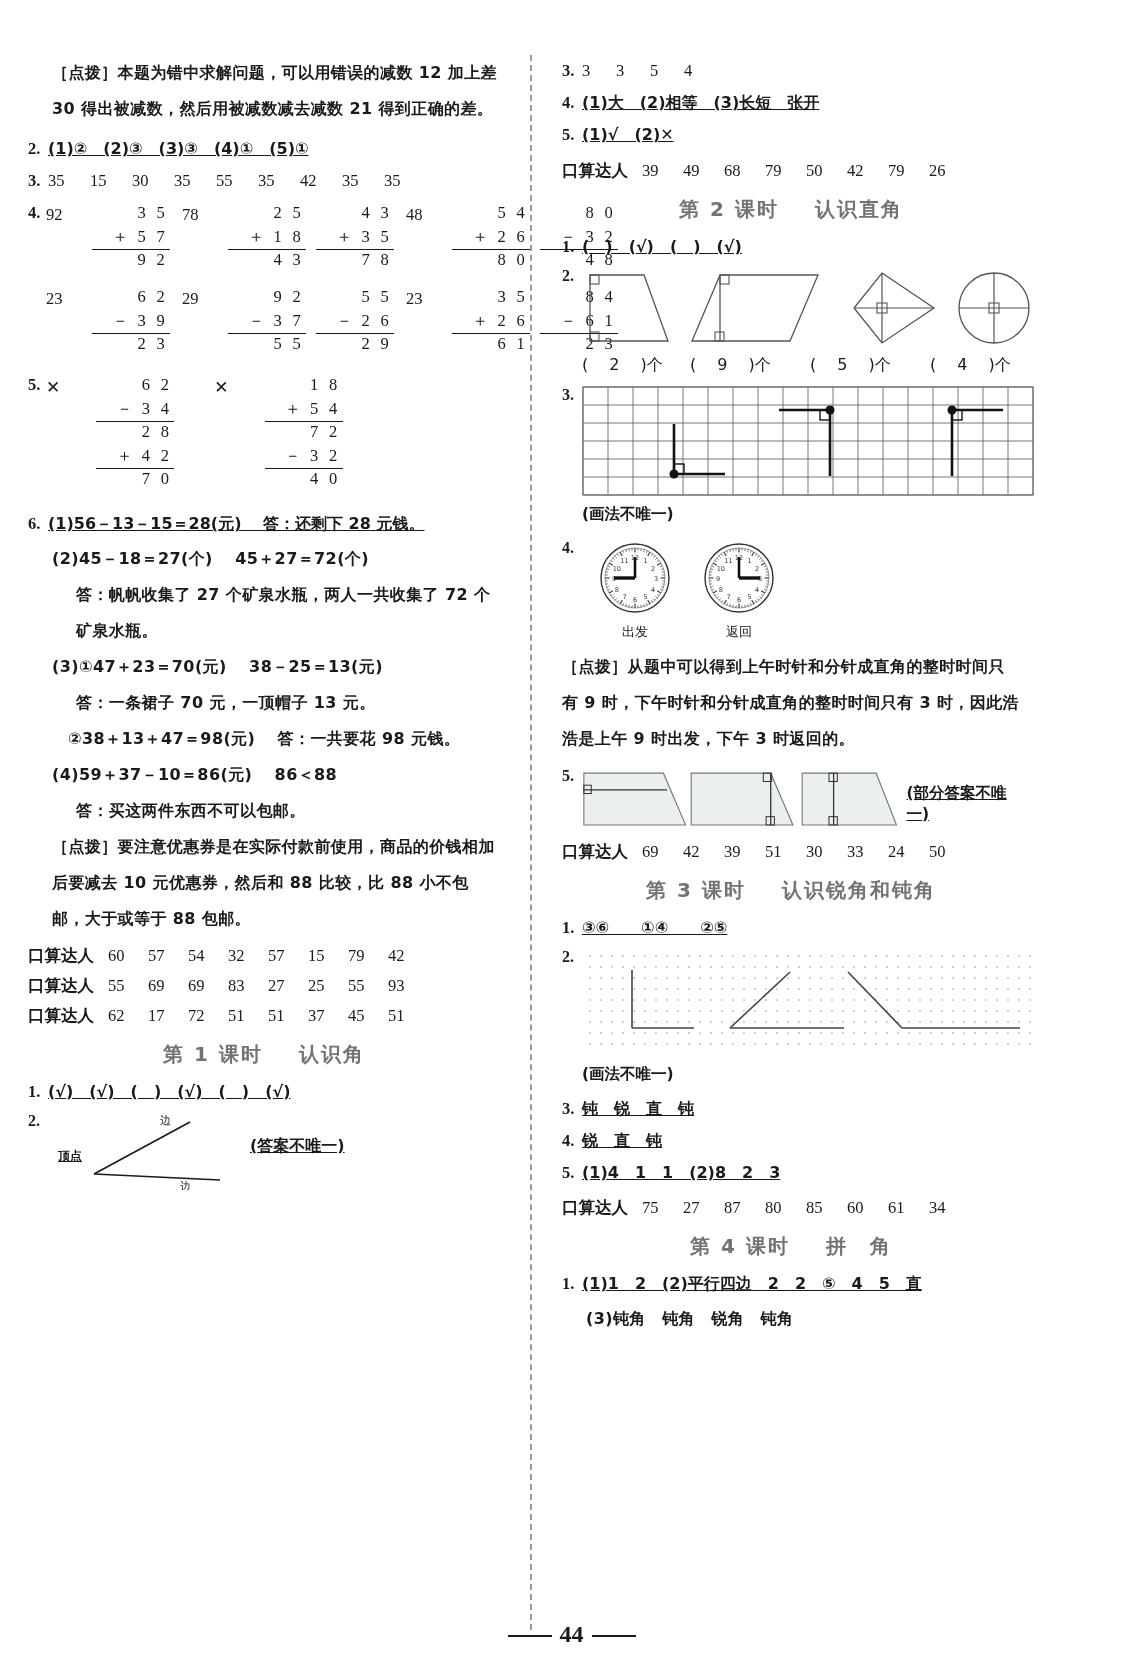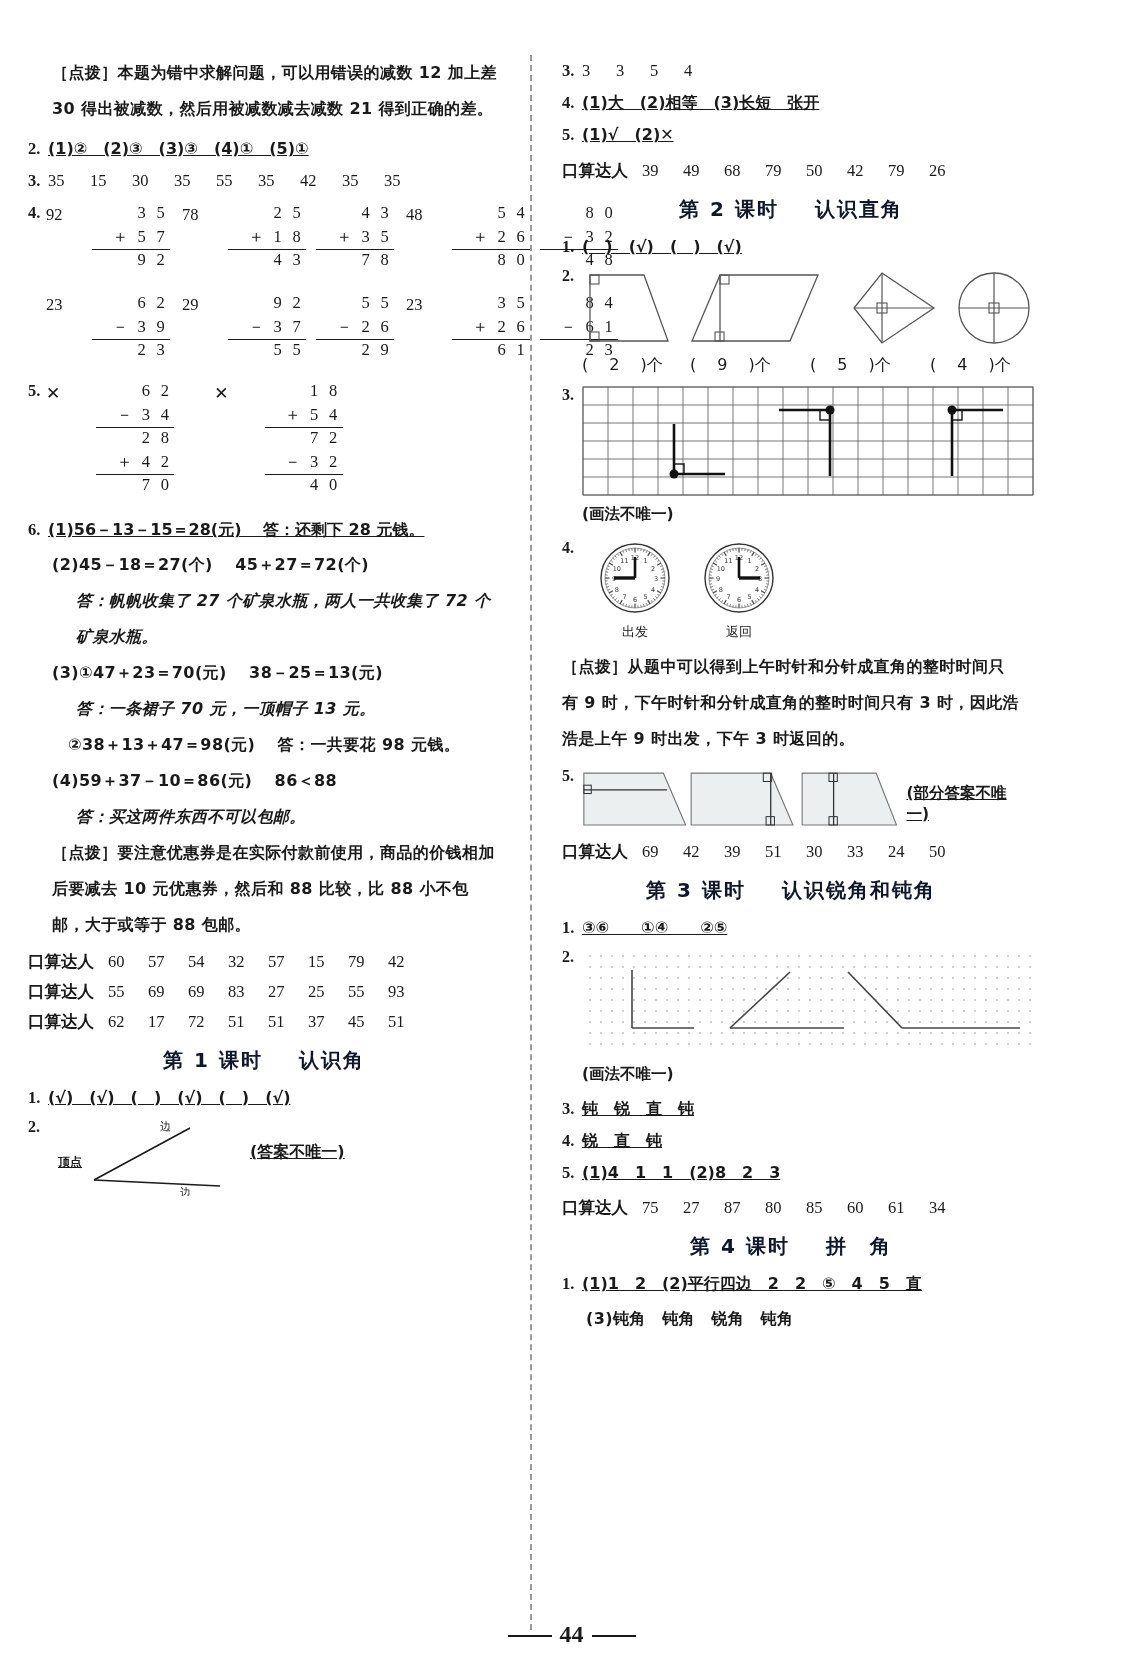--- a/index.html
+++ b/index.html
@@ -14,29 +14,29 @@
   .page{position:relative;width:1143px;height:1670px;box-sizing:border-box;}
   .cols{display:flex;width:1143px;height:1670px;box-sizing:border-box;padding:55px 28px 40px 28px;}
   .col{width:490px;box-sizing:border-box;}
   .col-left{padding-right:18px;}
   .col-right{padding-left:30px;border-left:2px dashed #9a9a9a;margin-left:12px;}
 
   .line{display:flex;align-items:flex-start;font-size:16.5px;line-height:1.95;}
   .num{font-weight:bold;min-width:20px;flex:none;}
   .txt{flex:1;}
   .indent{padding-left:24px;}
-  .indent2{padding-left:48px;font-style:italic;}
+  .indent2{padding-left:48px;}
   .cn{font-family:"DejaVu Sans","Liberation Sans",sans-serif;font-size:16px;font-weight:600;text-decoration:underline;}
 
   p.para{margin:0;font-size:16.5px;line-height:2.25;letter-spacing:.4px;}
   .para.cnp{font-family:"DejaVu Sans",sans-serif;font-weight:600;font-size:16px;}
 
   
   .hdr{
-    text-align:center;color:#0f172a;font-weight:bold;
+    text-align:center;color:#737373;font-weight:bold;
     font-family:"DejaVu Sans","Liberation Sans",sans-serif;
     letter-spacing:2px;margin:14px 0 8px 0;
   }
   .hdr-unit{font-size:22px;}
   .hdr-lesson{font-size:20px;}
   .hdr .gap{display:inline-block;width:18px;}
 
   
   .kou{display:flex;align-items:baseline;font-size:16.5px;margin:8px 0;}
   .kou .lbl{font-family:"DejaVu Sans",sans-serif;font-weight:bold;font-size:16.5px;margin-right:14px;white-space:nowrap;}
@@ -190,21 +190,21 @@
                 <div class="r">
                   <span class="op"></span>
                   <span class="dg">4</span>
                   <span class="dg">8</span>
                 </div>
               </div>
             </div>
           </div>
     </div>
 
-    <div class="vwrap" style="margin-top:20px">
+    <div class="vwrap" style="margin-top:14px">
       <span class="vlead"></span>
       <div id="l-q4r2" style="display:flex;align-items:flex-start;">
             <div style="display: flex; align-items: flex-start;">
               <span class="vres">23</span>
               <div class="vcalc">
                 <div class="r">
                   <span class="op"></span>
                   <span class="dg">6</span>
                   <span class="dg">2</span>
                 </div>

